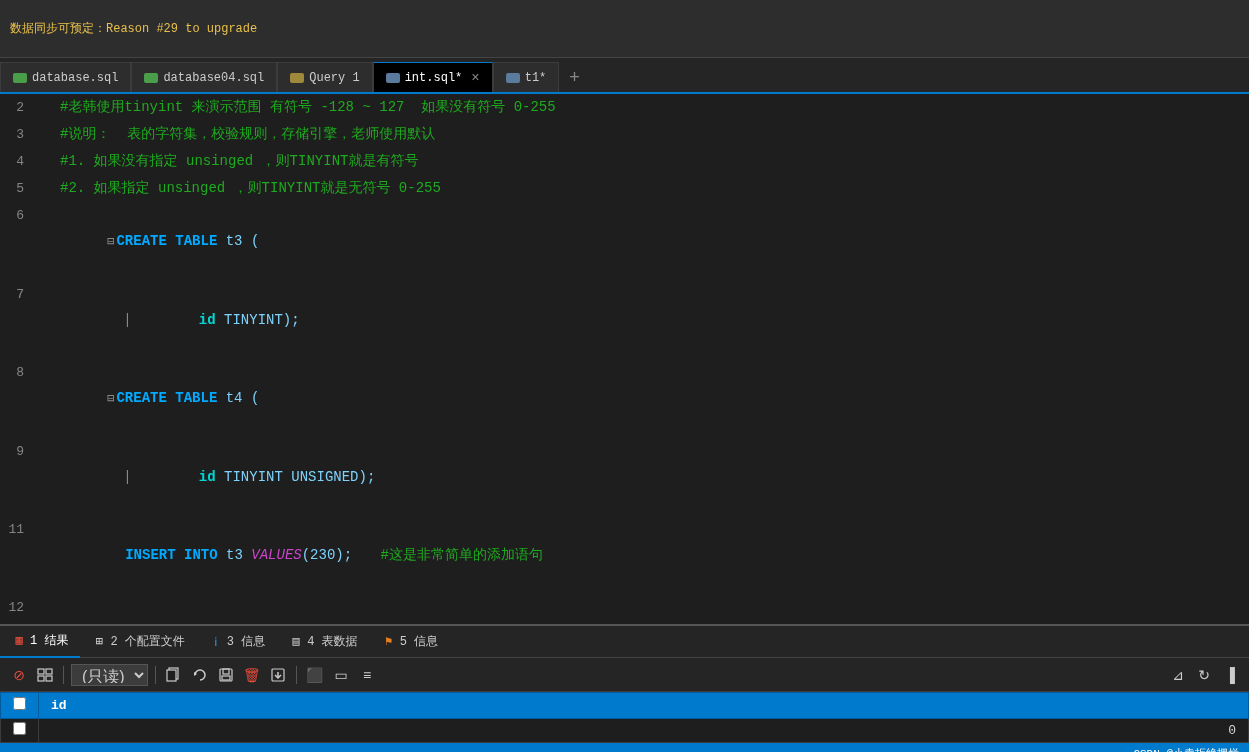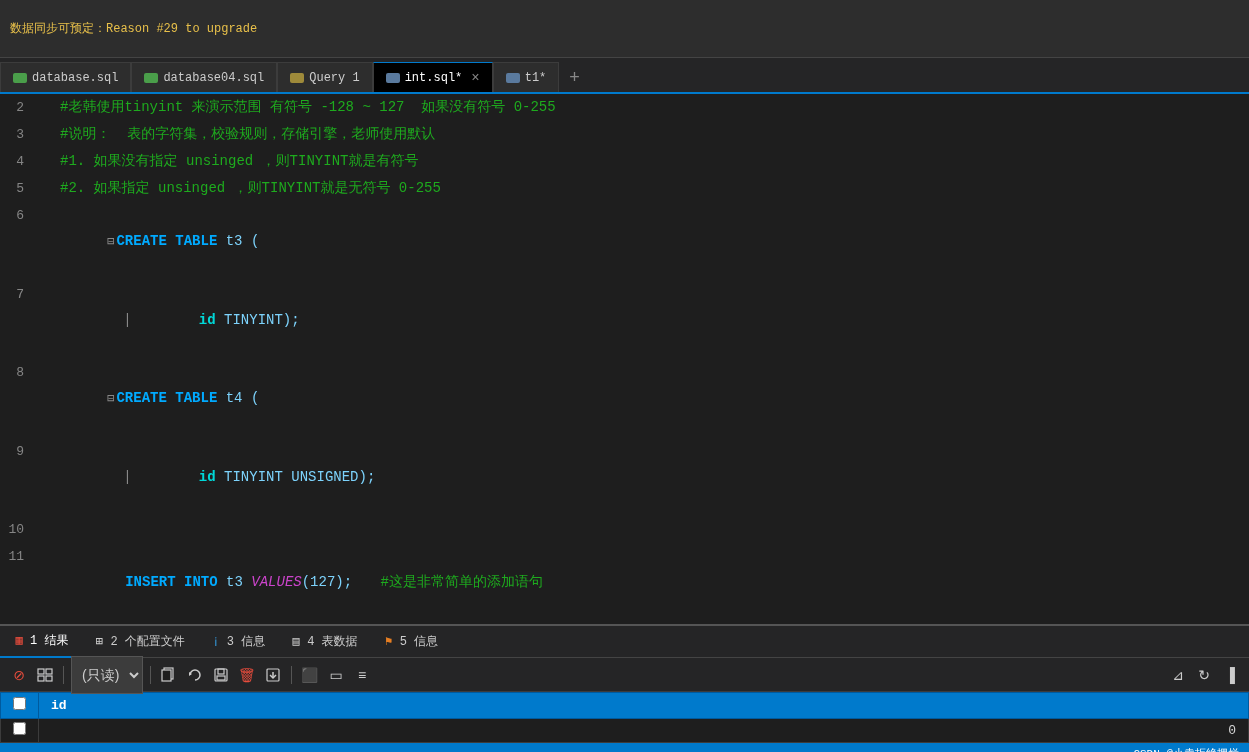--- a/index.html
+++ b/index.html
@@ -179,22 +179,22 @@
       font-size: 14px;
       background: none;
       border: none;
     }
 
     .toolbar-select {
       background: #3c3c3c;
       color: #ccc;
       border: 1px solid #555;
       padding: 2px 6px;
-      font-size: 14px;
-      height: 38px;
+      font-size: 16px;
+      height: 22px;
     }
 
     .toolbar-divider {
       width: 1px;
       height: 18px;
       background: #555;
       margin: 0 3px;
     }
 
     
@@ -356,29 +356,25 @@
       </span>
     </div>
 
     <div class="code-line">
       <span class="line-num">9</span>
       <span class="line-content">
         <span style="margin-left: 16px; color: #888;">|</span><span class="c-white">        </span><span class="c-cyan">id</span><span class="c-white"> </span><span class="c-white">TINYINT UNSIGNED);</span>
       </span>
     </div>
 
-    <div class="code-line">
-      <span class="line-num">10</span>
-      <span class="line-content"> </span>
-    </div>
 
     <div class="code-line">
       <span class="line-num">11</span>
       <span class="line-content">
-        <span style="margin-left:18px;"></span><span class="c-keyword">INSERT</span><span class="c-white"> </span><span class="c-keyword">INTO</span><span class="c-white"> </span><span class="c-white">t3 </span><span class="c-values">VALUES</span><span class="c-white">(127); </span><span class="c-comment">#这是非常简单的添加语句</span>
+        <span style="margin-left:18px;"></span><span class="c-keyword">INSERT</span><span class="c-white"> </span><span class="c-keyword">INTO</span><span class="c-white"> </span><span class="c-white">t3 </span><span class="c-values">VALUES</span><span class="c-white">(230); </span><span class="c-comment">#这是非常简单的添加语句</span>
       </span>
     </div>
 
     <div class="code-line">
       <span class="line-num">12</span>
       <span class="line-content">
         <span style="margin-left:18px;"></span>
       </span>
     </div>
 

